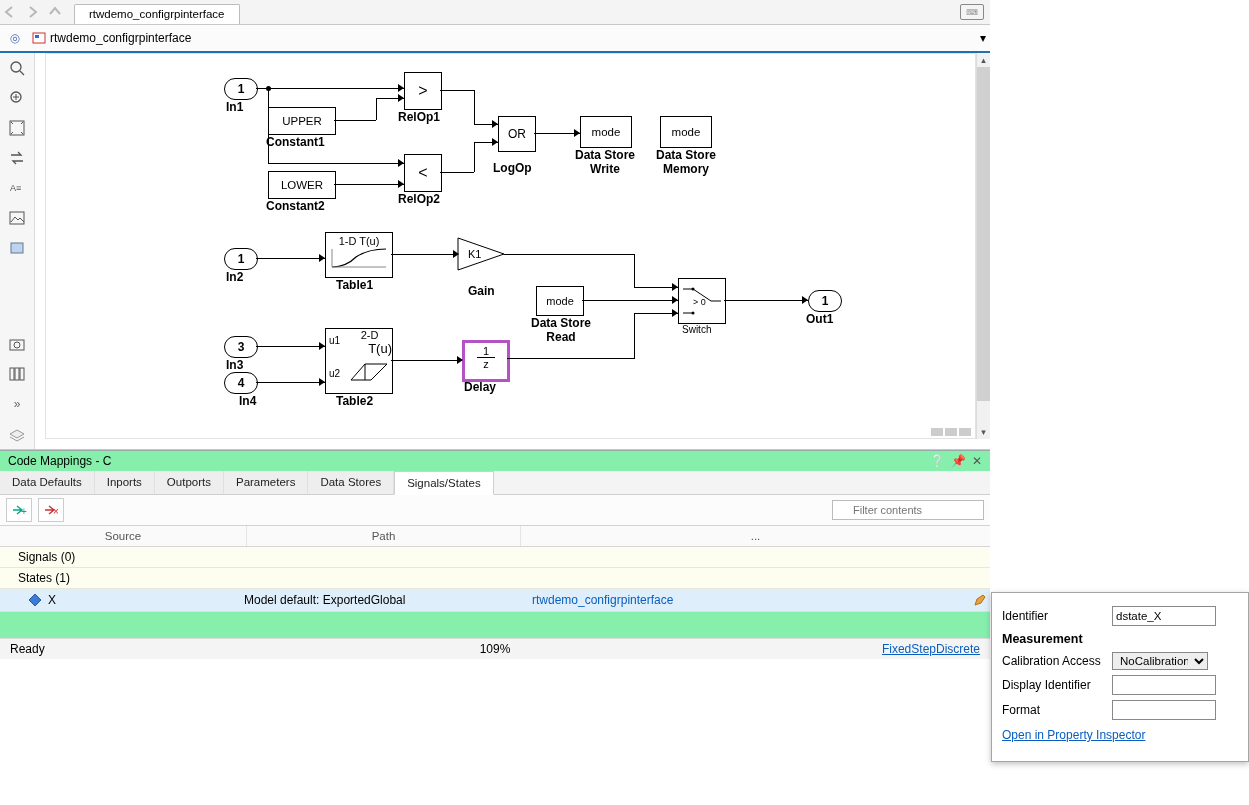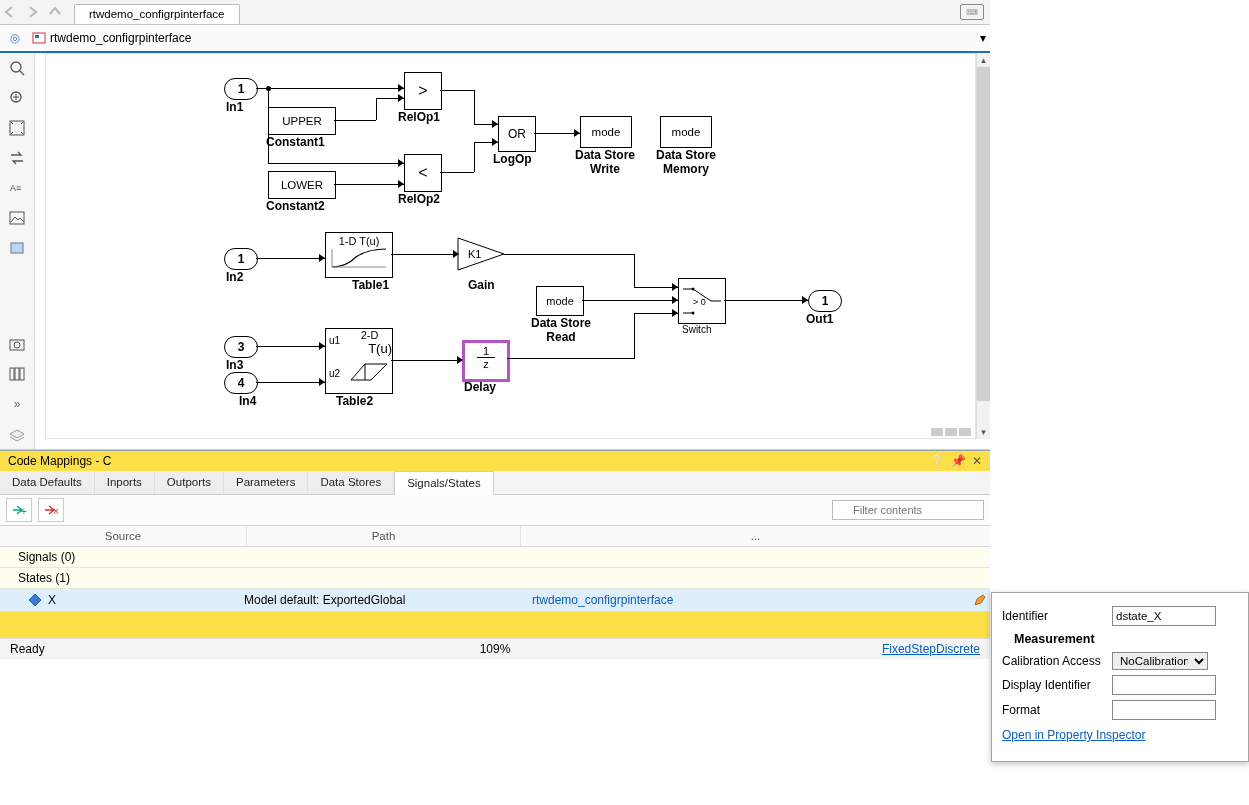--- a/index.html
+++ b/index.html
@@ -28,21 +28,21 @@
 .lbl{position:absolute;font-size:12px;font-weight:600;text-align:center;white-space:nowrap}
 .port{border-radius:11px;display:flex;align-items:center;justify-content:center;font-size:12px;font-weight:600}
 .line{position:absolute;background:#000}
 .hline{height:1px}
 .vline{width:1px}
 .dot{position:absolute;width:5px;height:5px;border-radius:50%;background:#000}
 svg.arrow{position:absolute;overflow:visible}
 .bottom-widgets{position:absolute;right:4px;bottom:2px;display:flex;gap:2px}
 .bottom-widgets span{width:12px;height:8px;background:#ccc;display:inline-block}
 
-.panel{border-top:1px solid #9aa;background:#fde047}
+.panel{border-top:1px solid #9aa;background:#86efac}
 .panel-title{display:flex;align-items:center;padding:3px 8px;font-size:12px}
 .panel-title .ctrls{margin-left:auto;display:flex;gap:6px;color:#555}
 .tabs-row{display:flex;background:#f4f4f4;border-bottom:1px solid #cfcfcf}
 .ptab{padding:5px 12px;font-size:11.5px;border-right:1px solid #e0e0e0;color:#222;background:#eee}
 .ptab.active{background:#fff;border-top:1px solid #cfcfcf;border-right:1px solid #cfcfcf;border-left:1px solid #cfcfcf;border-bottom:1px solid #fff;margin-bottom:-1px}
 .toolbar-row{display:flex;align-items:center;padding:3px 6px;border-bottom:1px solid #d3d3d3;background:#fcfcfc}
 .tbtn{width:24px;height:22px;border:1px solid #ccc;margin-right:6px;display:flex;align-items:center;justify-content:center;background:#fff}
 .filter{margin-left:auto;width:110px;height:18px;border:1px solid #bbb;font-size:11px;padding:0 20px;color:#888;background:#fff}
 .hdr-row{display:flex;background:#fafafa;border-bottom:1px solid #d6d6d6;color:#555;font-size:11.5px}
 .col-src{width:238px;padding:4px;text-align:center;border-right:1px solid #e4e4e4}
@@ -62,21 +62,21 @@
 .status-bar .zoom{position:absolute;left:50%;transform:translateX(-50%)}
 .status-bar .solver{margin-left:auto;text-decoration:underline;color:#0a5ebf}
 .status-wrap{position:relative}
 
 .popover{position:absolute;right:0;top:592px;width:236px;background:#fff;border:1px solid #a5a5a5;box-shadow:0 2px 6px rgba(0,0,0,0.25);font-size:12px;padding:8px 10px 19px}
 .popover .row{display:flex;align-items:center;margin:5px 0}
 .popover .row label{width:110px}
 .popover input,.popover select{border:1px solid #888;height:18px;font-size:11.5px;padding:0 3px}
 .popover input{width:96px}
 .popover select{width:96px;background:#eee}
-.popover h4{margin:6px 12px;font-size:12.5px}
+.popover h4{margin:6px 0;font-size:12.5px}
 .popover a{color:#0a5ebf;display:block;margin-top:8px}
 </style>
 </head>
 <body>
 
 <div class="app">
 
   <div class="topbar">
     <div class="nav-arrow">
         <svg width="14" height="12">
@@ -189,21 +189,21 @@
         <div class="blk" style="left:222px;top:117px;width:66px;height:26px;display:flex;align-items:center;justify-content:center;font-size:11.5px">LOWER</div>
         <div class="lbl" style="left:220px;top:145px;font-weight:600">Constant2</div>
 
         <div class="blk" style="left:358px;top:18px;width:36px;height:36px;display:flex;align-items:center;justify-content:center;font-size:16px">&gt;</div>
         <div class="lbl" style="left:352px;top:56px">RelOp1</div>
 
         <div class="blk" style="left:358px;top:100px;width:36px;height:36px;display:flex;align-items:center;justify-content:center;font-size:16px">&lt;</div>
         <div class="lbl" style="left:352px;top:138px">RelOp2</div>
 
         <div class="blk" style="left:452px;top:62px;width:36px;height:34px;display:flex;align-items:center;justify-content:center;font-size:12px">OR</div>
-        <div class="lbl" style="left:447px;top:98px">LogOp</div>
+        <div class="lbl" style="left:447px;top:107px">LogOp</div>
 
         <div class="blk" style="left:534px;top:62px;width:50px;height:30px;display:flex;align-items:center;justify-content:center;font-size:11.5px">mode</div>
         <div class="lbl" style="left:524px;top:94px;white-space:pre;text-align:center;width:70px">Data Store
 Write</div>
 
         <div class="blk" style="left:614px;top:62px;width:50px;height:30px;display:flex;align-items:center;justify-content:center;font-size:11.5px">mode</div>
         <div class="lbl" style="left:602px;top:94px;white-space:pre;text-align:center;width:76px">Data Store
 Memory</div>
 
         <div class="line hline" style="left:210px;top:34px;width:148px"></div>
@@ -252,27 +252,27 @@
         <div class="lbl" style="left:180px;top:216px">In2</div>
 
         <div class="blk" style="left:279px;top:178px;width:66px;height:44px">
           <div style="text-align:center;font-size:11px;padding-top:2px">1-D T(u)</div>
           <svg width="62" height="24" style="display:block;margin:0 auto">
               <path d="M4 20 Q18 20 28 10 Q40 2 58 2" fill="none" stroke="#000" stroke-width="1.2"></path>
               <line x1="4" y1="20" x2="58" y2="20" stroke="#888"></line>
               <line x1="4" y1="2" x2="4" y2="20" stroke="#888"></line>
             </svg>
         </div>
-        <div class="lbl" style="left:306px;top:224px">Table1</div>
+        <div class="lbl" style="left:290px;top:224px">Table1</div>
 
         <svg class="arrow" style="left:412px;top:184px">
             <path d="M0 0 L46 16 L0 32 Z" fill="#fff" stroke="#000"></path>
           </svg>
         <div class="lbl" style="left:422px;top:194px;font-size:11px;font-weight:400">K1</div>
-        <div class="lbl" style="left:422px;top:224px">Gain</div>
+        <div class="lbl" style="left:422px;top:230px">Gain</div>
 
         <div class="blk" style="left:490px;top:232px;width:46px;height:28px;display:flex;align-items:center;justify-content:center;font-size:11px">mode</div>
         <div class="lbl" style="left:480px;top:262px;white-space:pre;width:70px;text-align:center">Data Store
 Read</div>
 
         <div class="blk" style="left:632px;top:224px;width:46px;height:44px">
           <svg width="46" height="44">
               <line x1="4" y1="10" x2="14" y2="10" stroke="#000"></line>
               <line x1="4" y1="34" x2="14" y2="34" stroke="#000"></line>
               <line x1="14" y1="10" x2="32" y2="22" stroke="#000"></line>

